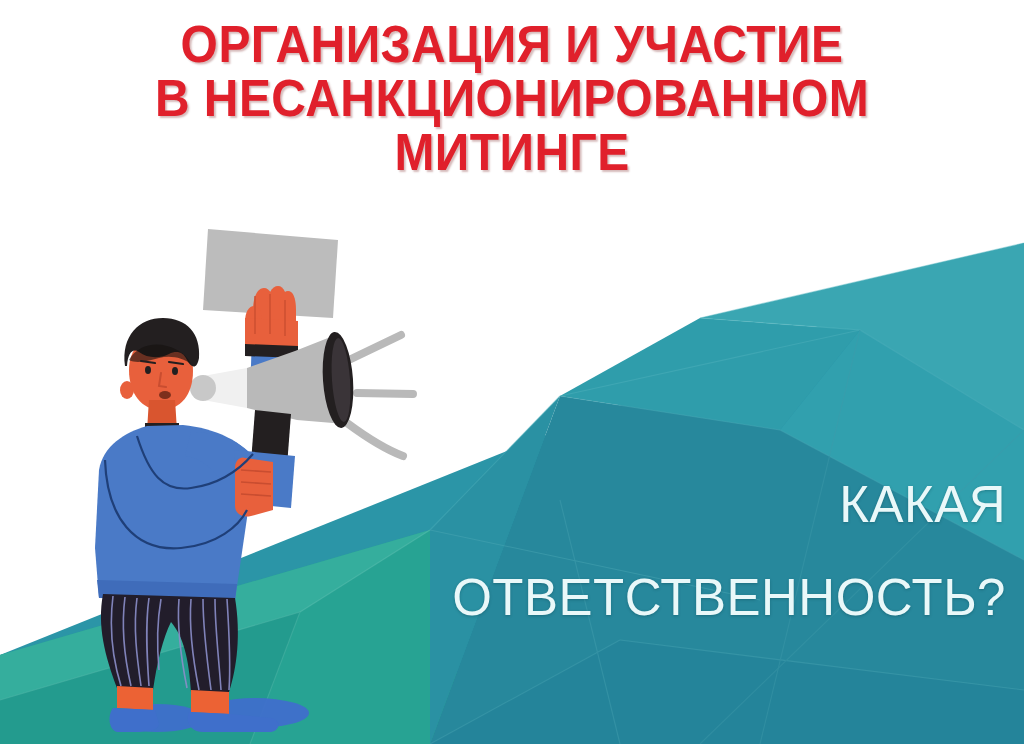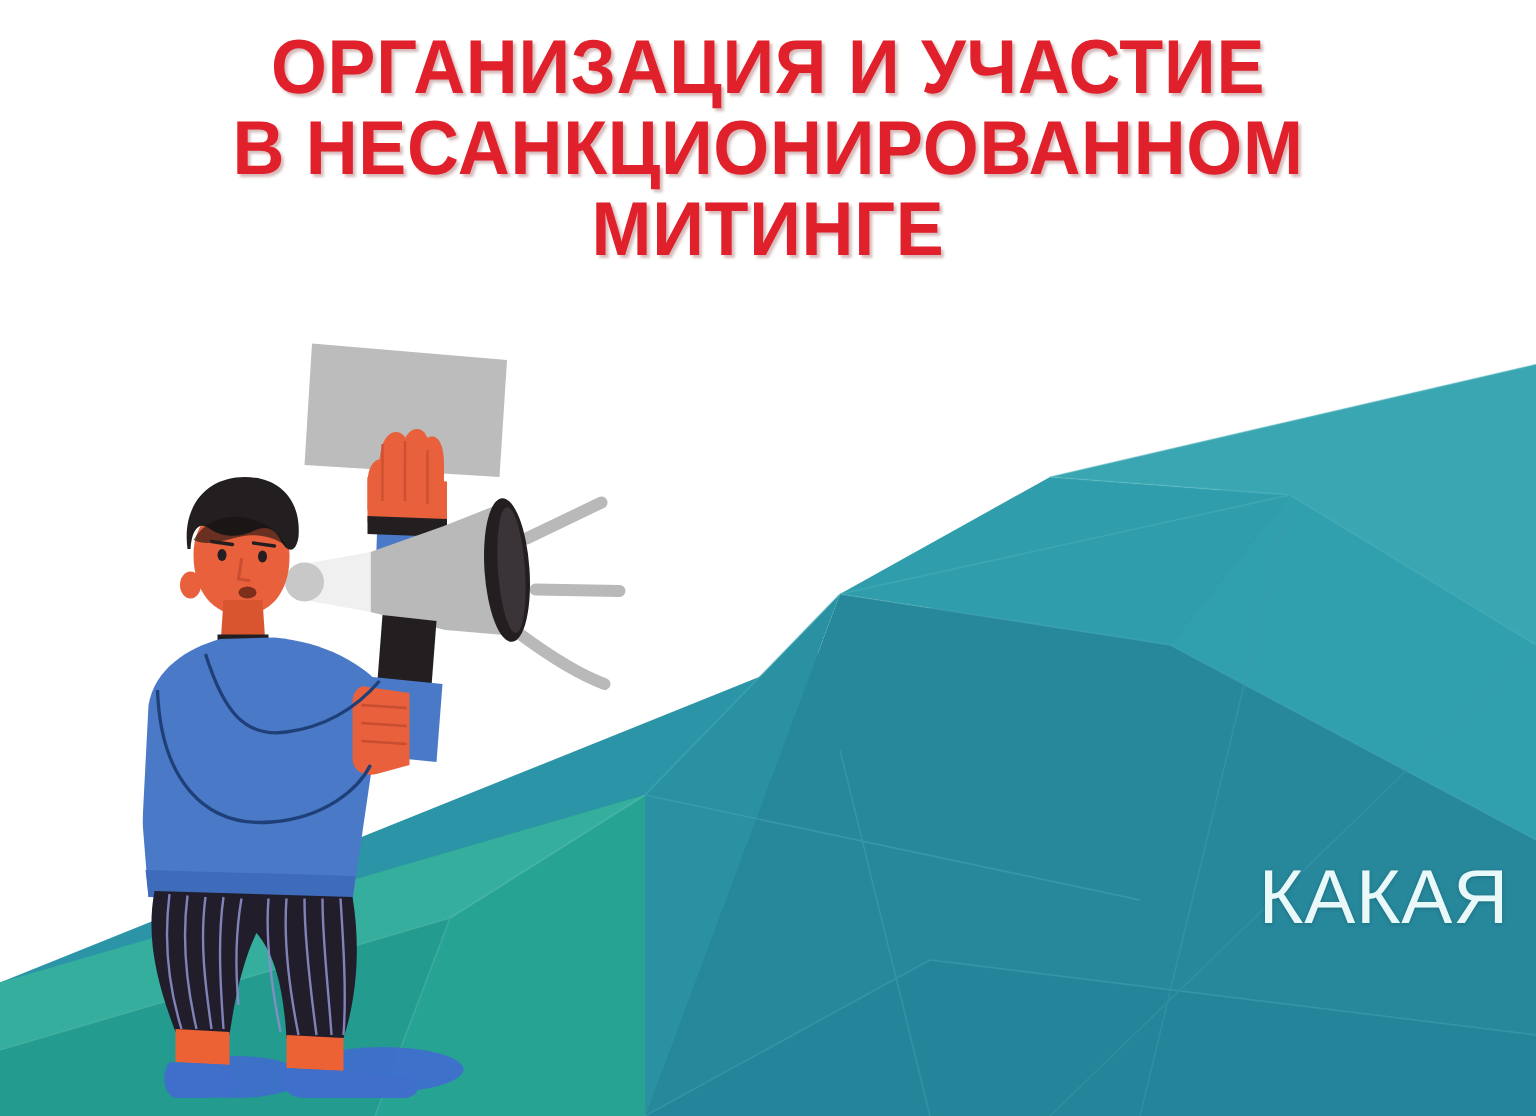--- a/index.html
+++ b/index.html
@@ -128,20 +128,21 @@
   </svg>
 
   <div id="headline">
     <span class="hl-line hl-line-1">ОРГАНИЗАЦИЯ И УЧАСТИЕ</span>
     <span class="hl-line hl-line-2">В НЕСАНКЦИОНИРОВАННОМ</span>
     <span class="hl-line hl-line-3">МИТИНГЕ</span>
   </div>
 
   <div id="question">
     <span class="q-line">КАКАЯ</span>
+    <span class="q-line">ОТВЕТСТВЕННОСТЬ?</span>
   </div>
 
   <svg id="illustration" viewBox="0 0 340 526" aria-hidden="true">
 
     <ellipse cx="62" cy="500" rx="46" ry="14" fill="#3f6fcb" opacity="0.95"></ellipse>
     <ellipse cx="160" cy="495" rx="54" ry="15" fill="#3f6fcb" opacity="0.95"></ellipse>
 
     <polygon points="113,11 243,22 238,100 108,92" fill="#bcbcbc"></polygon>
 
     <polygon points="157,118 202,120 200,178 155,176" fill="#4a7ac7"></polygon>

